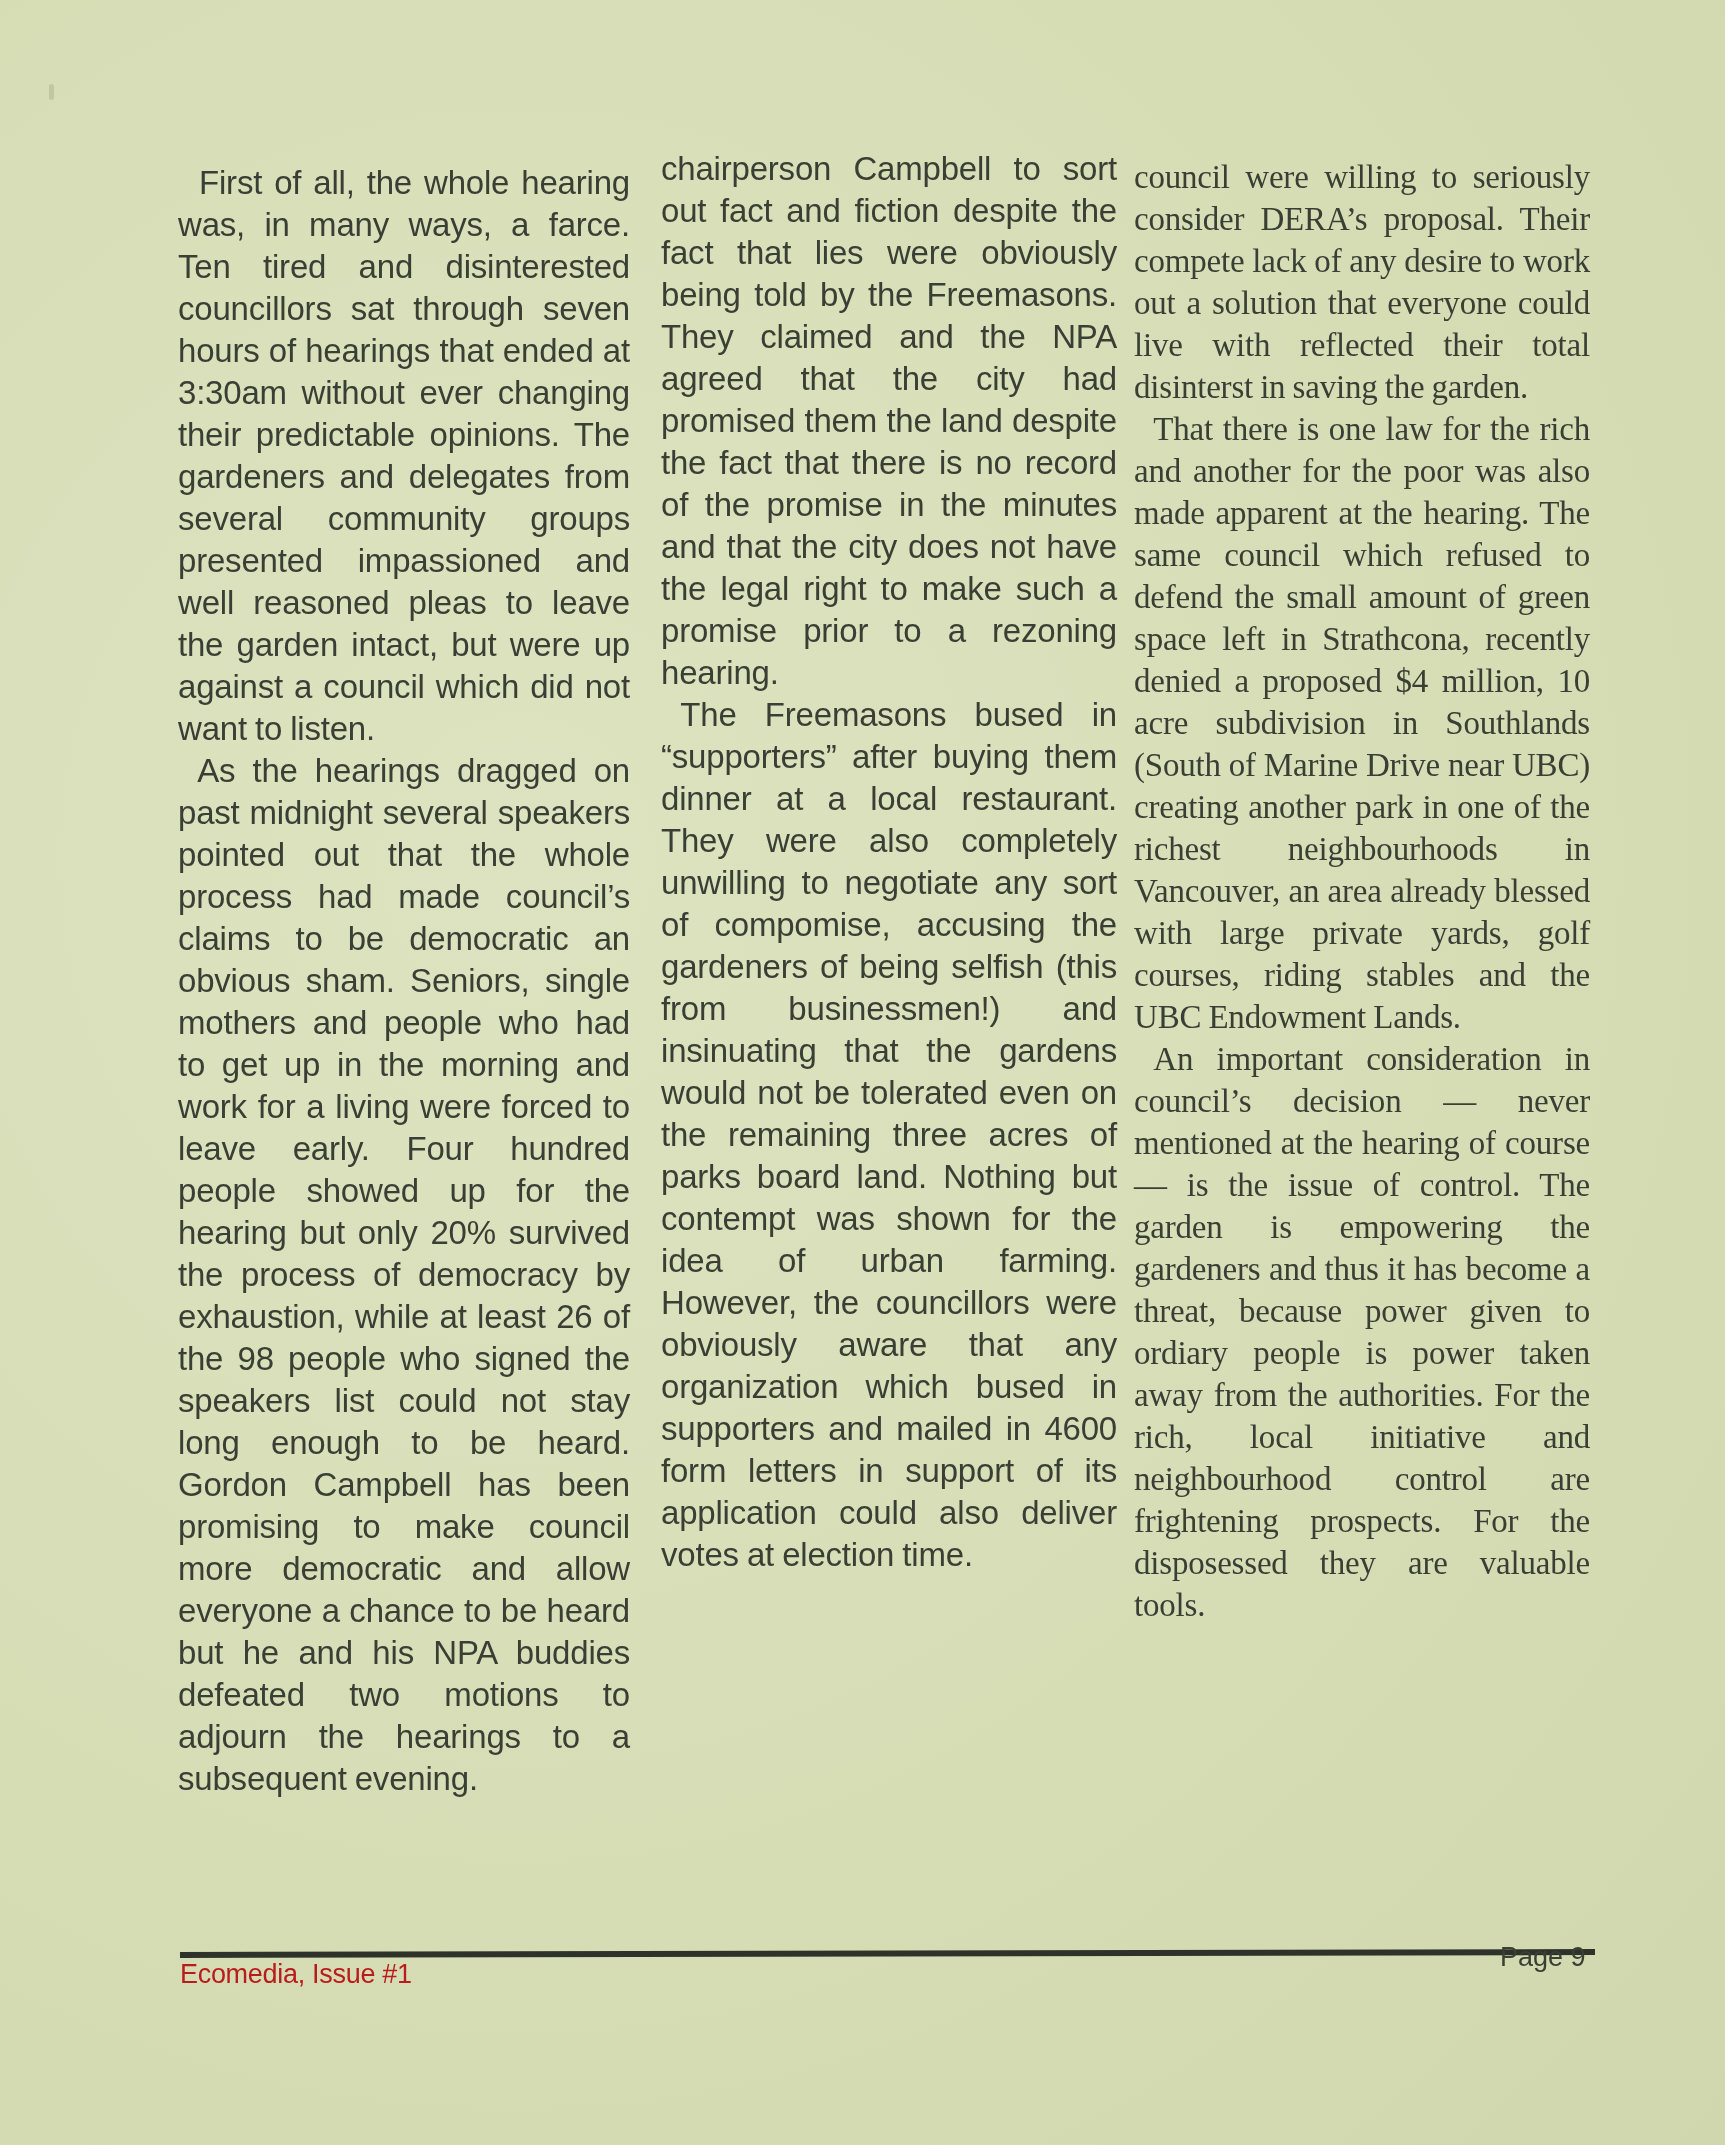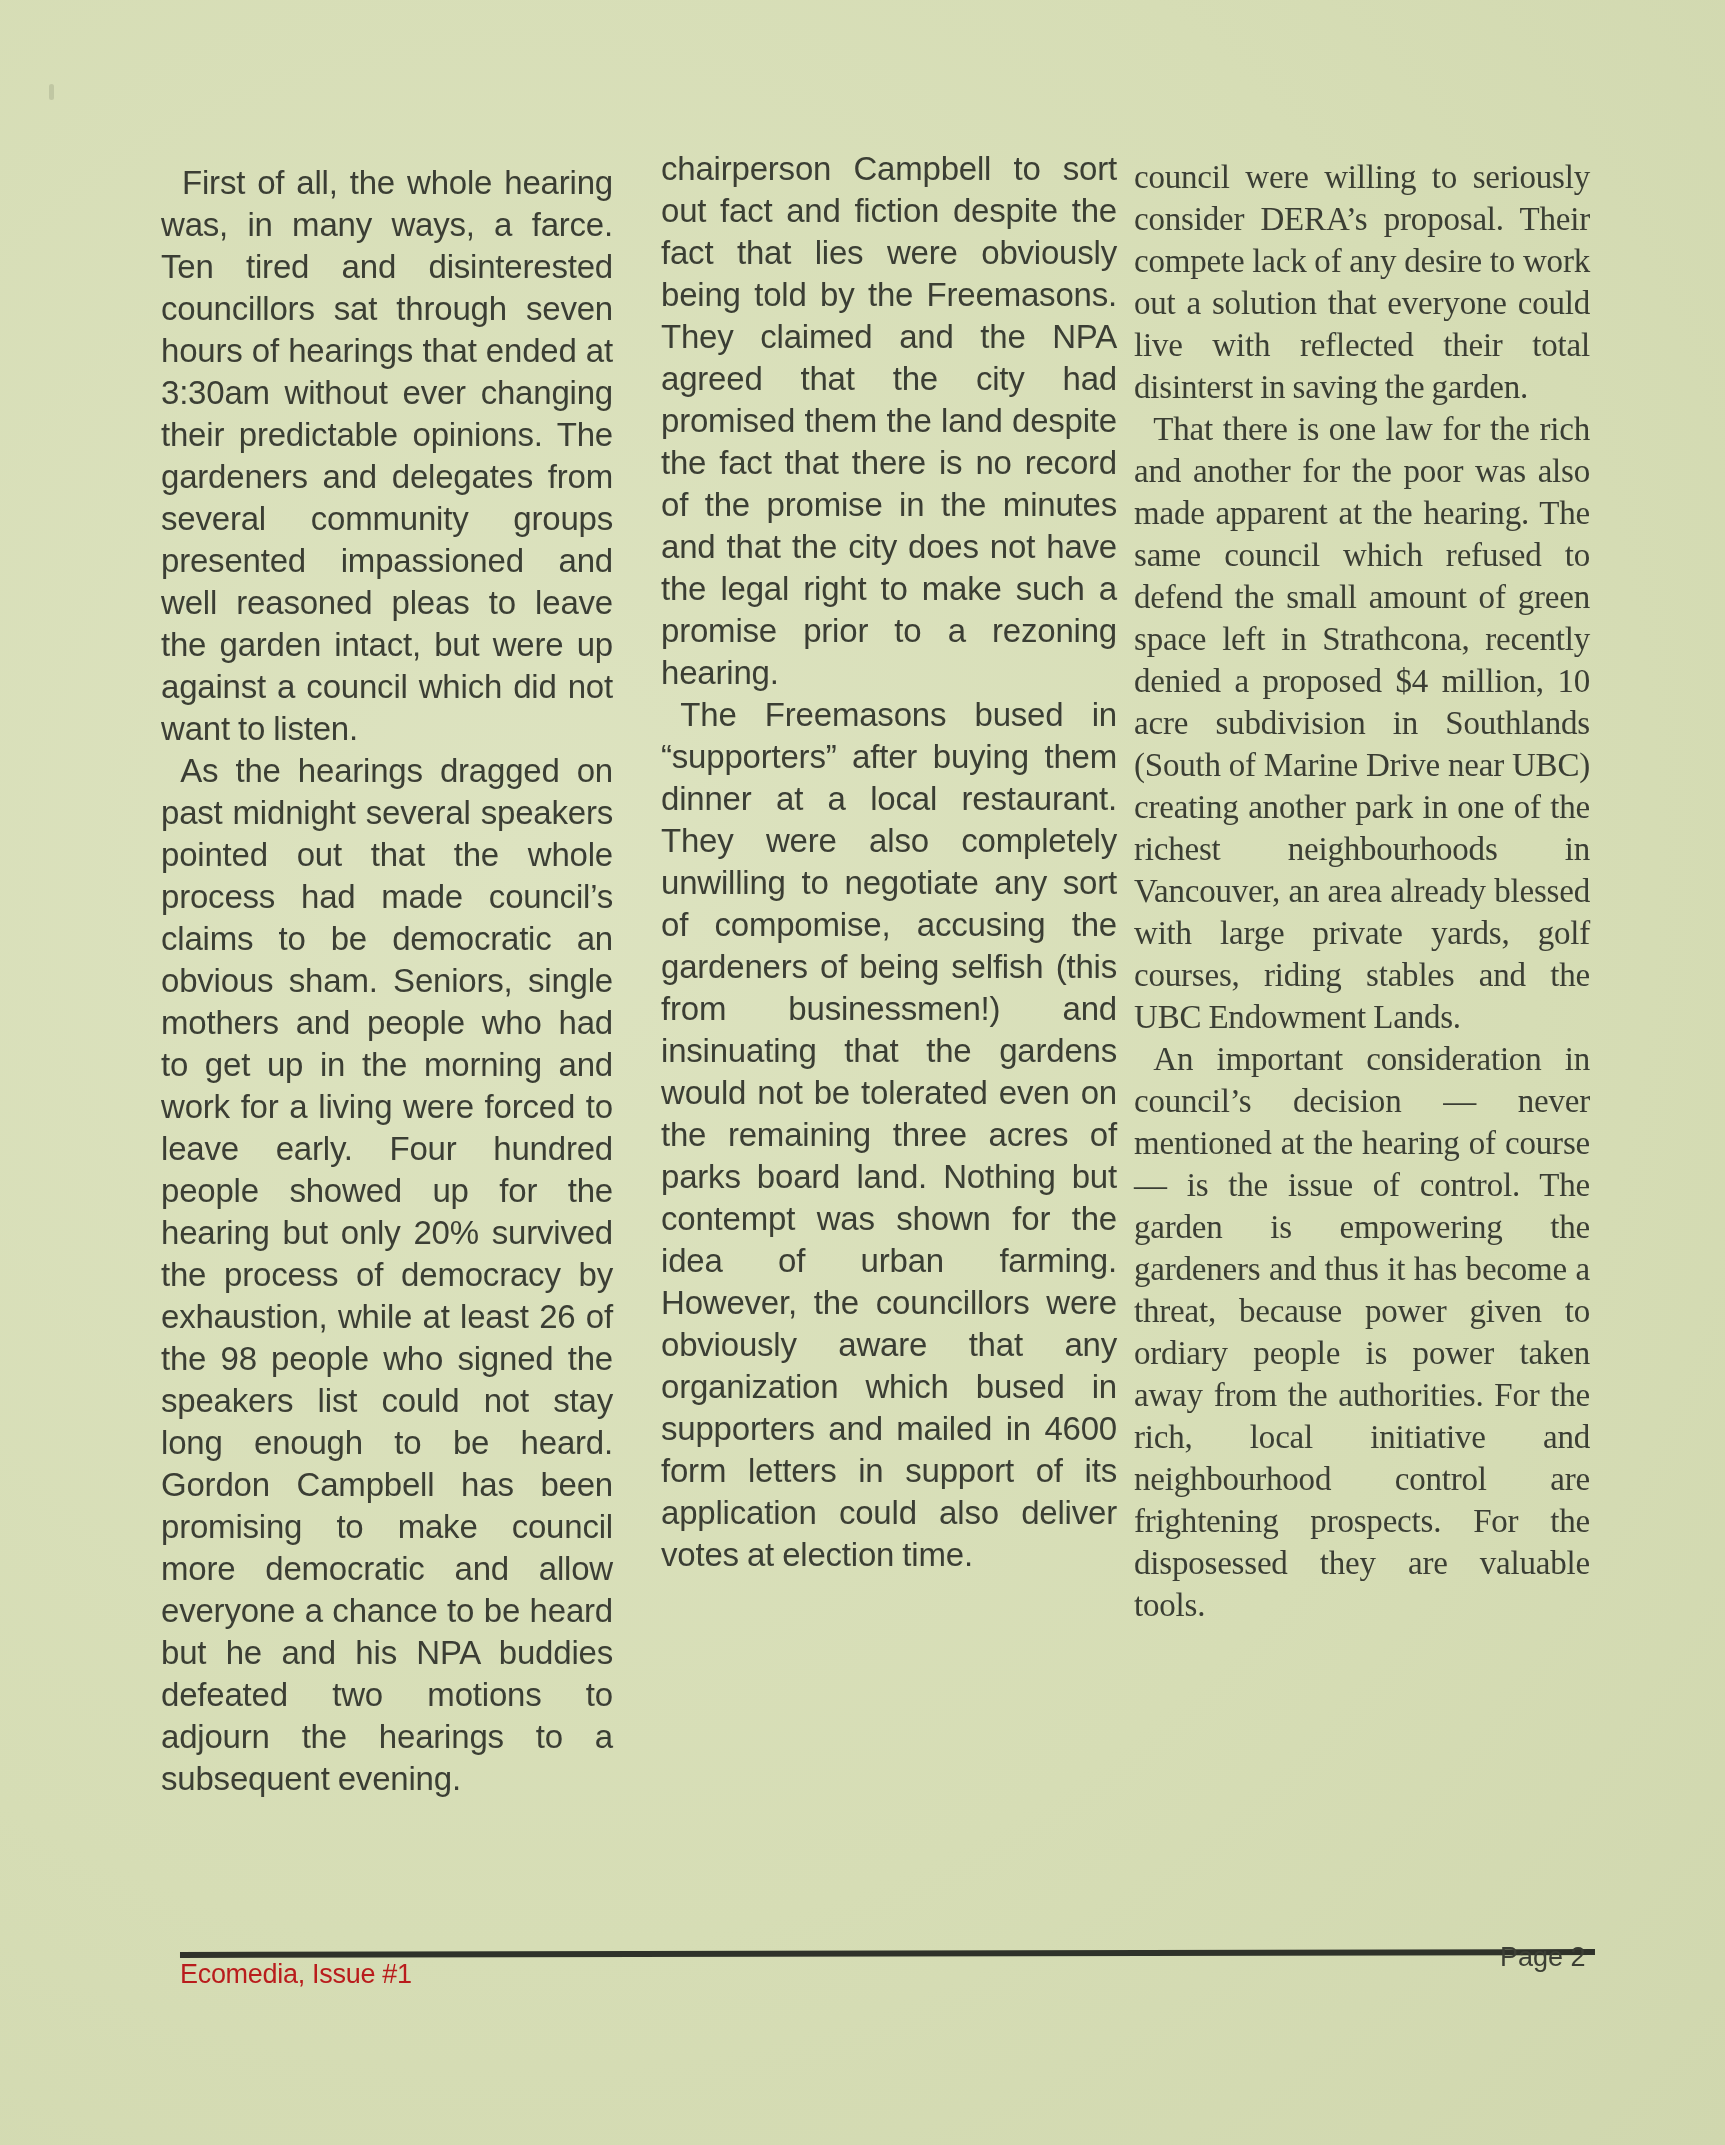--- a/index.html
+++ b/index.html
@@ -24,21 +24,21 @@
     .column {
       position: absolute;
       top: 158px;
       width: 452px;
       font-size: 33px;
       line-height: 42px;
       text-align: justify;
       letter-spacing: -0.2px;
       word-spacing: -0.9px;
     }
-    .col-1 { left: 161px; top: 162px; }
+    .col-1 { left: 178px; top: 162px; }
     .col-2 { left: 653px; top: 148px; width: 456px; margin-left: 8px; }
     .col-3 { left: 1134px; top: 156px; width: 456px; font-family: Liberation Serif, serif; }
     .para {
       margin: 0;
       text-indent: 19.3px;
       hyphens: manual;
     }
     .para.continued { text-indent: 0; }
     .col-1 .para:first-child { text-indent: 21px; }
     .footer-rule {
@@ -93,15 +93,15 @@
   </div>
 
   <div class="column col-3">
     <p class="para continued">council were willing to seriously consider DERA’s proposal. Their compete lack of any desire to work out a solution that everyone could live with reflected their total disinterst in saving the garden.</p>
     <p class="para">That there is one law for the rich and another for the poor was also made apparent at the hearing. The same council which refused to defend the small amount of green space left in Strathcona, recently denied a proposed $4 million, 10 acre subdivision in Southlands (South of Marine Drive near UBC) creating another park in one of the richest neighbourhoods in Vancouver, an area already blessed with large private yards, golf courses, riding stables and the UBC Endowment Lands.</p>
     <p class="para">An important consideration in council’s decision — never mentioned at the hearing of course — is the issue of control. The garden is empowering the gardeners and thus it has become a threat, because power given to ordiary people is power taken away from the authorities. For the rich, local initiative and neighbourhood control are frightening prospects. For the disposessed they are valuable tools.</p>
   </div>
 
   <div class="footer-rule"></div>
   <div class="footer-left">Ecomedia, Issue #1</div>
-  <div class="footer-right">Page 2</div>
+  <div class="footer-right">Page 9</div>
 </div>
 
 
 </body></html>

